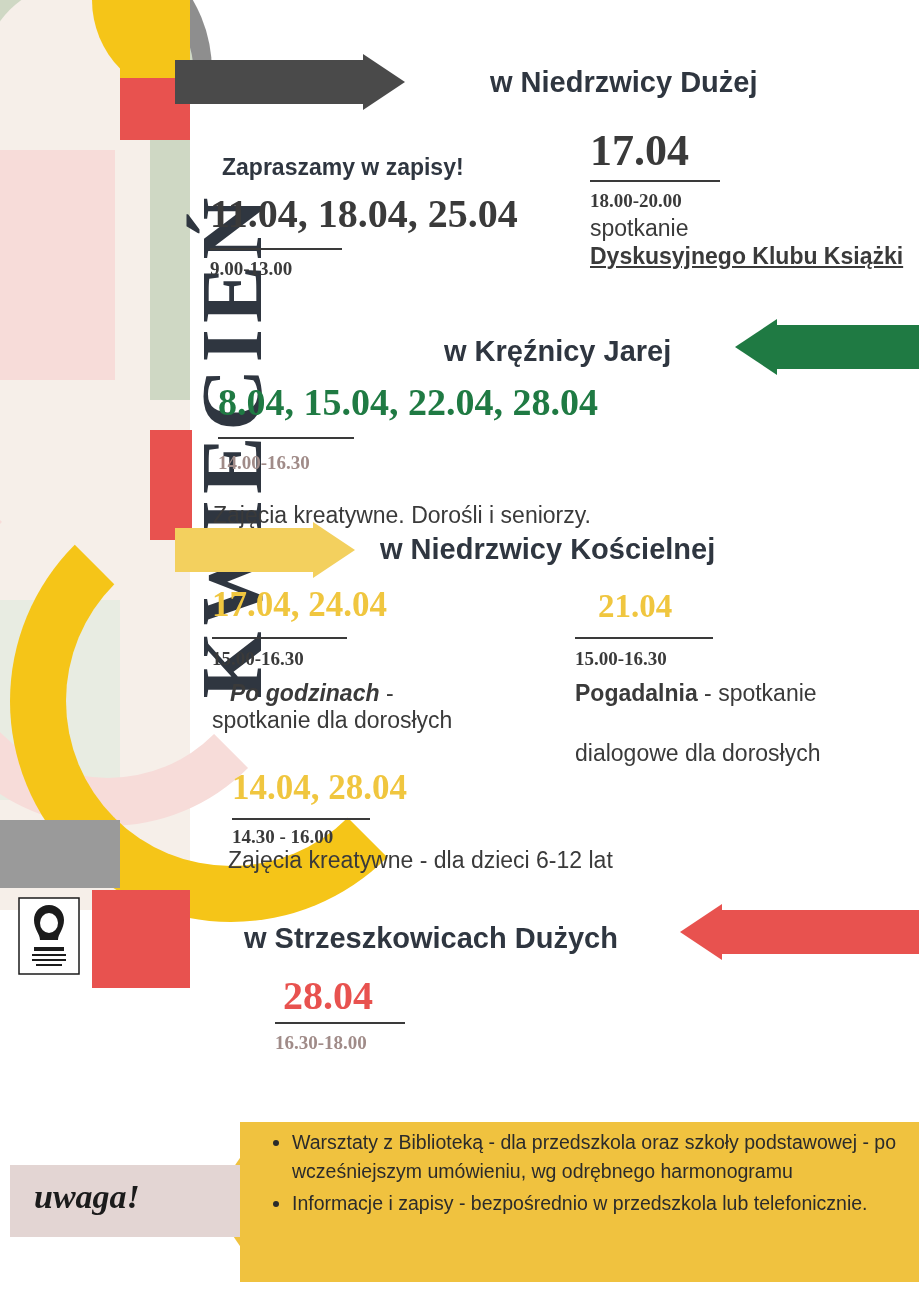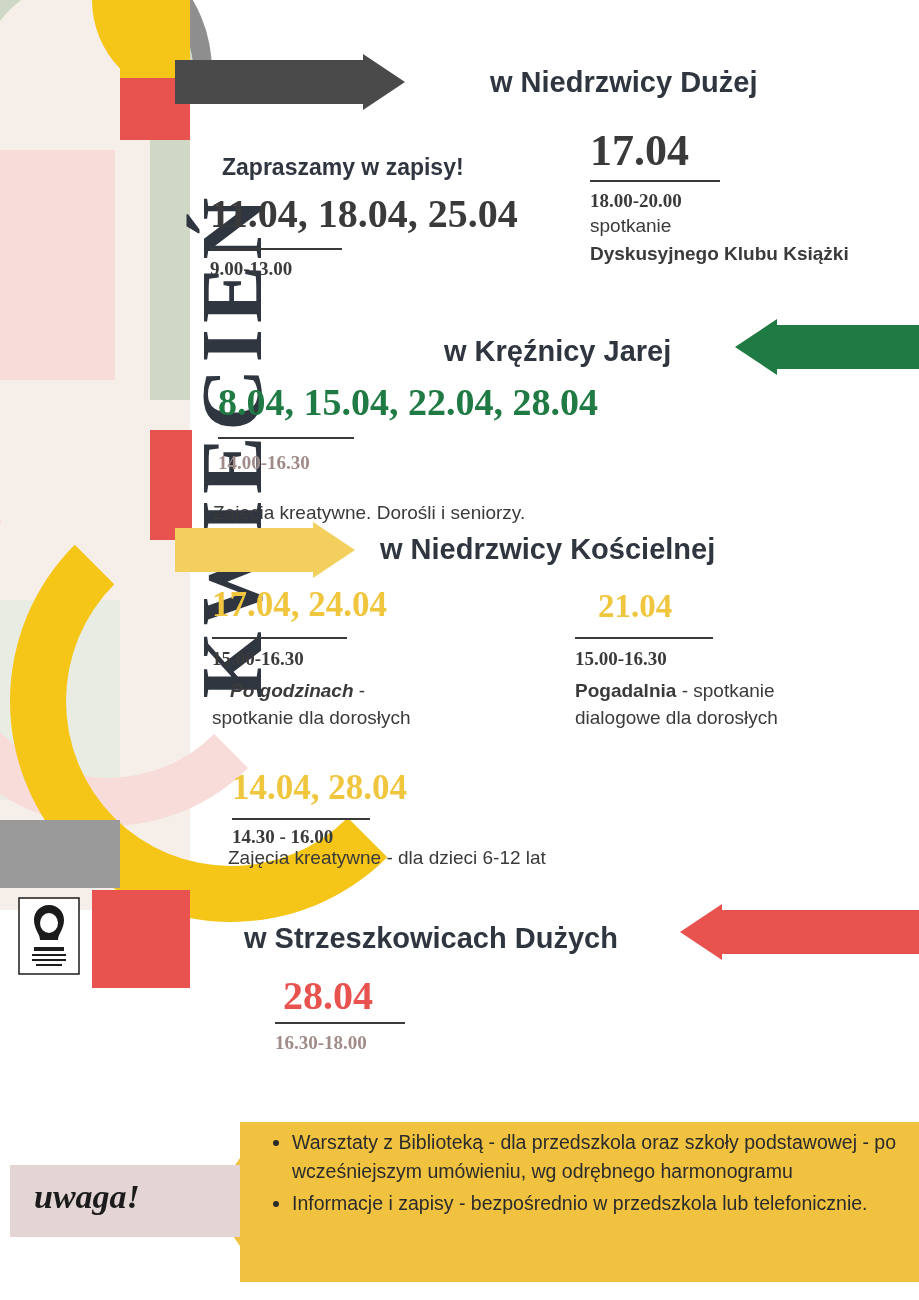--- a/index.html
+++ b/index.html
@@ -169,21 +169,21 @@
   }
   .time {
     position: absolute;
     font-weight: bold;
     font-family: "Liberation Serif", serif;
     font-size: 19px;
     white-space: nowrap;
   }
   .desc {
     position: absolute;
-    font-size: 19px;
+    font-size: 23px;
     color: #3a3a3a;
     line-height: 1.35;
   }
   .desc b { font-weight: bold; }
   .desc i { font-style: italic; font-weight: bold; }
 
   
   .c-dark { color: #3a3a3a; }
   .c-green { color: #1f7a43; }
   .c-yellow { color: #f0c63f; }
@@ -289,21 +289,21 @@
   <div class="head-title" style="left:222px; top:154px; font-size:23px;">Zapraszamy w zapisy!</div>
 
   <div class="big-date c-dark" style="left:210px; top:190px; font-size:40px;">11.04, 18.04, 25.04</div>
   <div class="rule r-dark" style="left:210px; top:248px; width:132px;"></div>
   <div class="time c-dark" style="left:210px; top:258px;">9.00-13.00</div>
 
   <div class="big-date c-dark" style="left:590px; top:125px; font-size:44px;">17.04</div>
   <div class="rule r-dark" style="left:590px; top:180px; width:130px;"></div>
   <div class="time c-dark" style="left:590px; top:190px;">18.00-20.00</div>
   <div class="desc" style="left:590px; top:213px;">spotkanie</div>
-  <div class="desc" style="left:590px; top:241px; font-weight:bold;">Dyskusyjnego Klubu Książki</div>
+  <div class="desc" style="left:590px; top:241px; font-weight:bold;text-decoration:underline;">Dyskusyjnego Klubu Książki</div>
 
   <div class="head-title" style="left:444px; top:335px;">w Kręźnicy Jarej</div>
 
   <div class="big-date c-green" style="left:218px; top:380px; font-size:38px;">8.04, 15.04, 22.04, 28.04</div>
   <div class="rule r-dark" style="left:218px; top:437px; width:136px;"></div>
   <div class="time c-mauve" style="left:218px; top:452px;">14.00-16.30</div>
   <div class="desc" style="left:213px; top:480px;margin-top:20px;">Zajęcia kreatywne. Dorośli i seniorzy.</div>
 
   <div class="head-title" style="left:380px; top:533px;">w Niedrzwicy Kościelnej</div>
 
@@ -314,21 +314,21 @@
     <i>Po godzinach</i><span> -</span>
   </div>
   <div class="desc" style="left:212px; top:705px;">spotkanie dla dorosłych</div>
 
   <div class="big-date c-yellow" style="left:598px; top:588px; font-size:33px;">21.04</div>
   <div class="rule r-dark" style="left:575px; top:637px; width:138px;"></div>
   <div class="time c-dark" style="left:575px; top:648px;">15.00-16.30</div>
   <div class="desc" style="left:575px; top:678px;">
     <b>Pogadalnia</b><span> - spotkanie</span>
   </div>
-  <div class="desc" style="left:575px; top:705px;">dialogowe dla dorosłych</div>
+  <div class="desc" style="left:575px; top:738px;">dialogowe dla dorosłych</div>
 
   <div class="big-date c-yellow" style="left:232px; top:768px; font-size:35px;">14.04, 28.04</div>
   <div class="rule r-dark" style="left:232px; top:818px; width:138px;"></div>
   <div class="time c-dark" style="left:232px; top:826px;">14.30 - 16.00</div>
   <div class="desc" style="left:228px; top:845px;">Zajęcia kreatywne - dla dzieci 6-12 lat</div>
 
   <div class="head-title" style="left:244px; top:922px;">w Strzeszkowicach Dużych</div>
 
   <div class="big-date c-red" style="left:283px; top:972px; font-size:40px;">28.04</div>
   <div class="rule r-dark" style="left:275px; top:1022px; width:130px;"></div>

